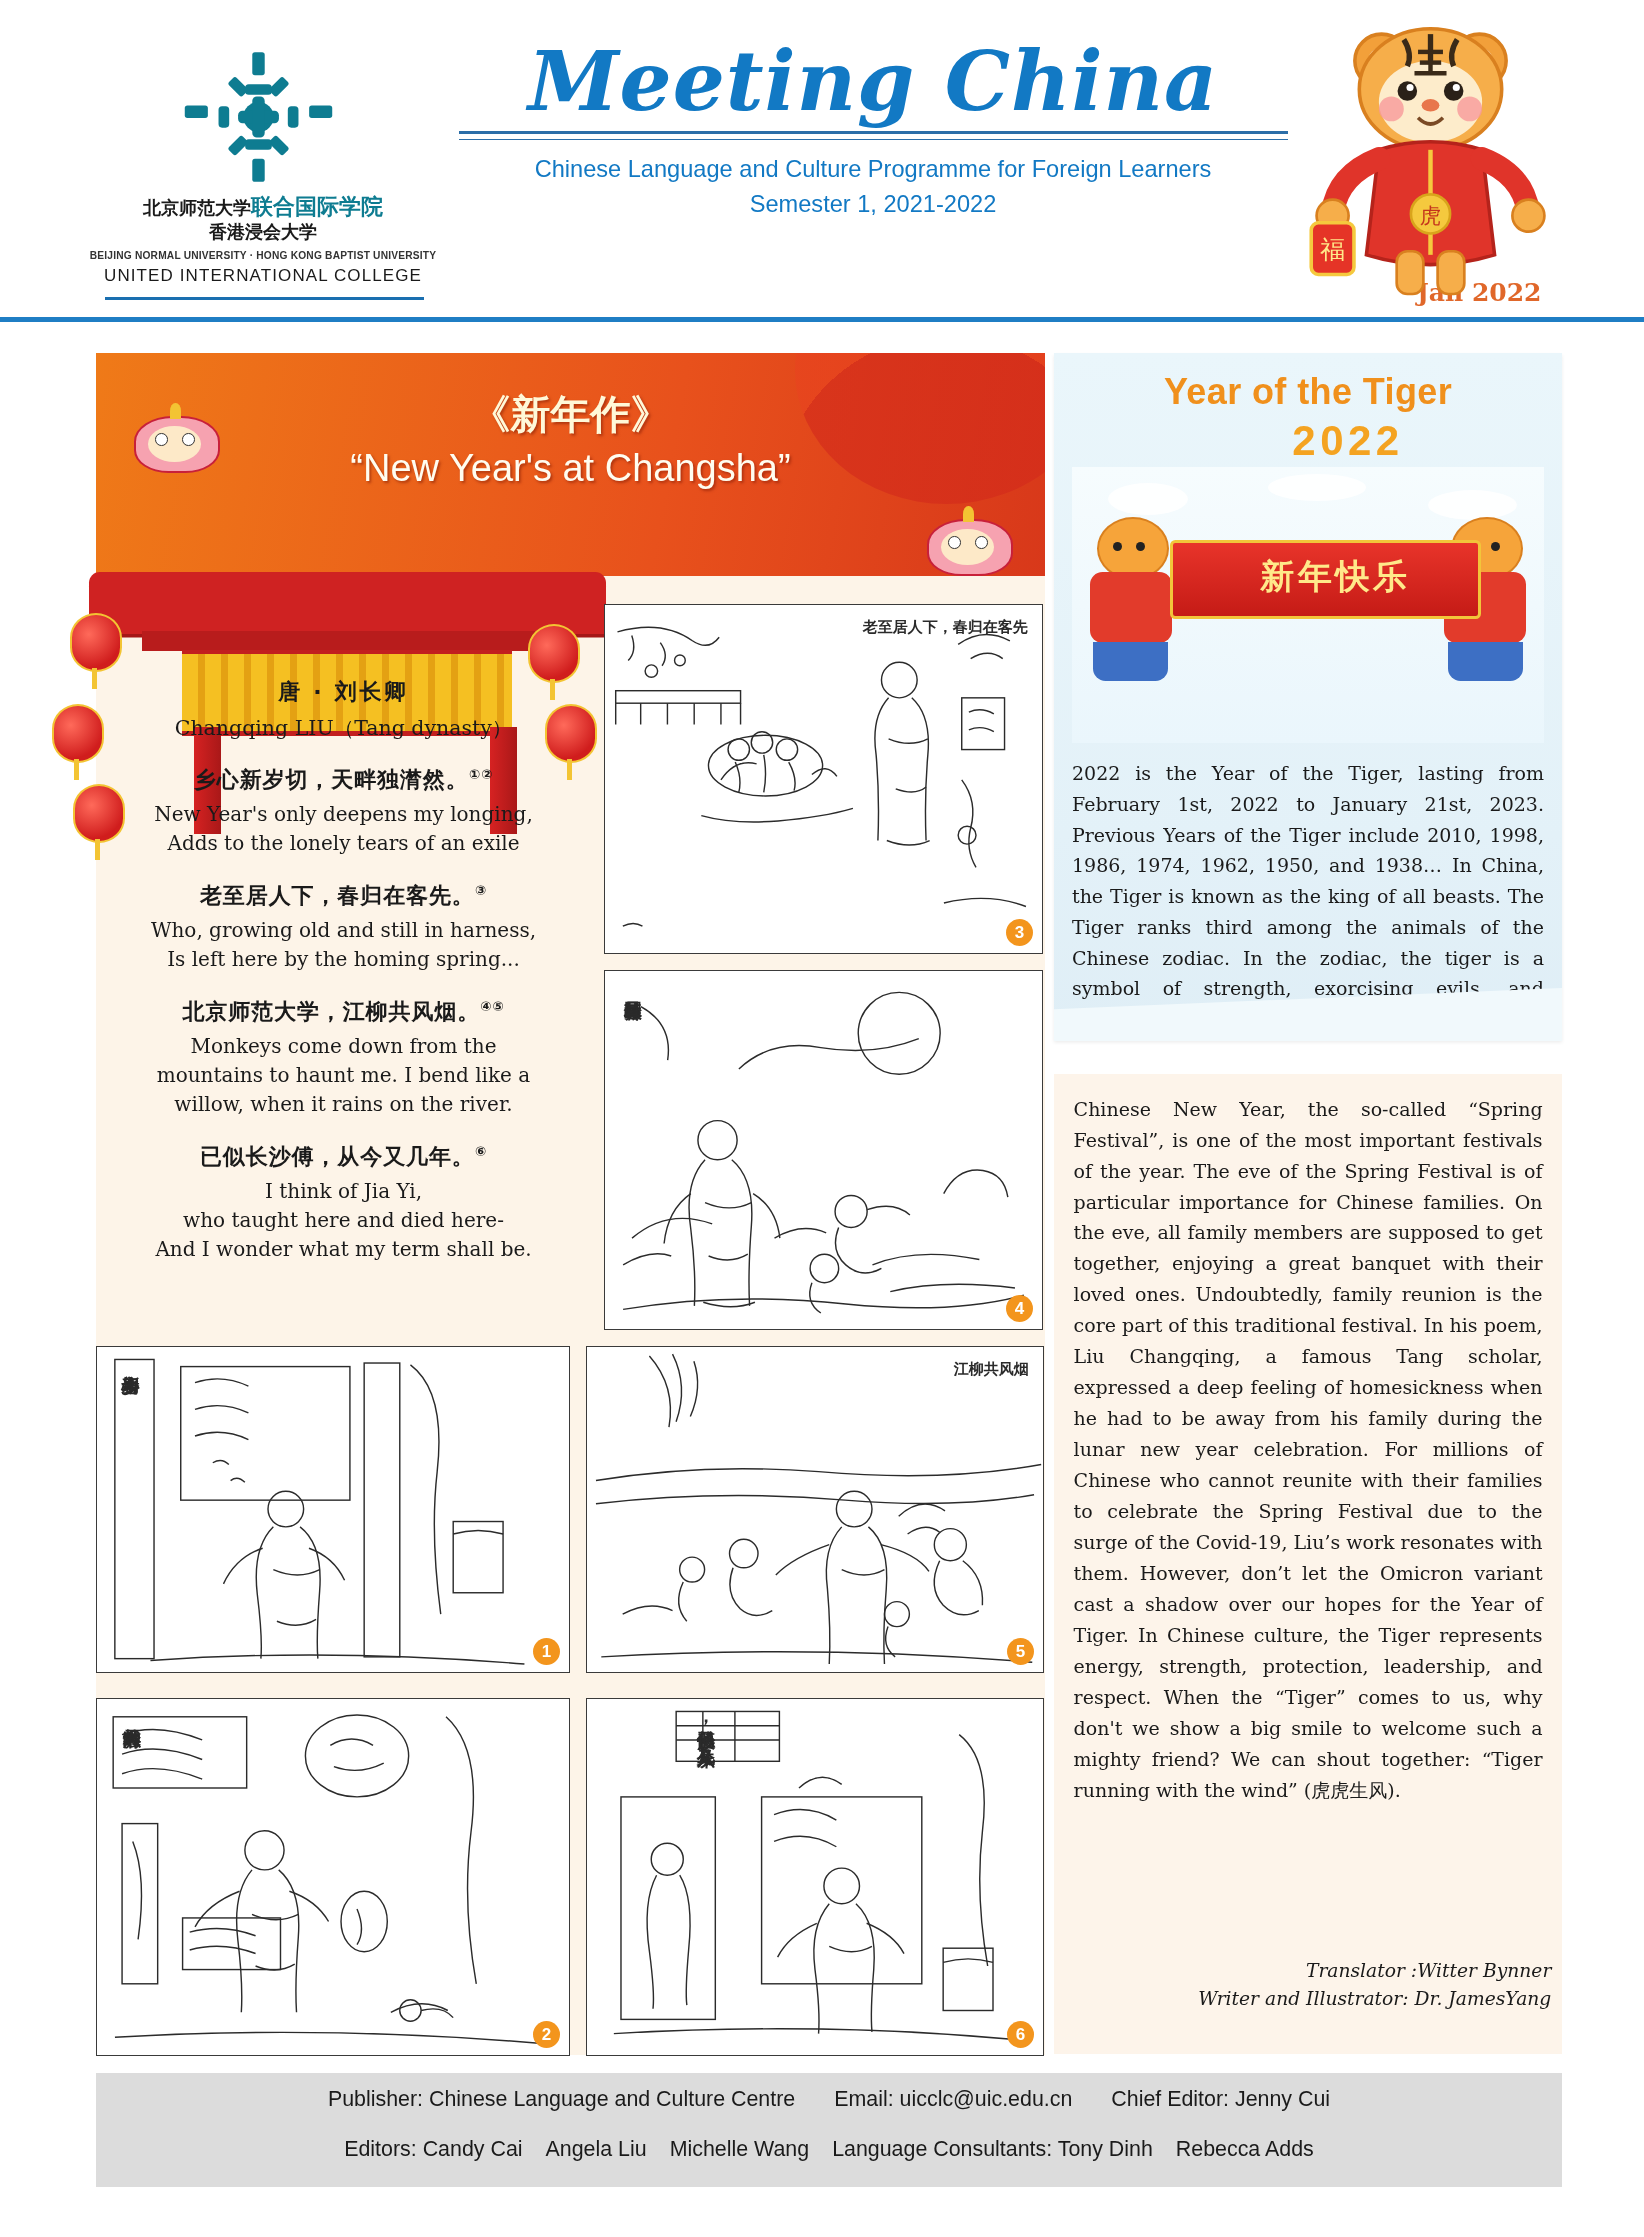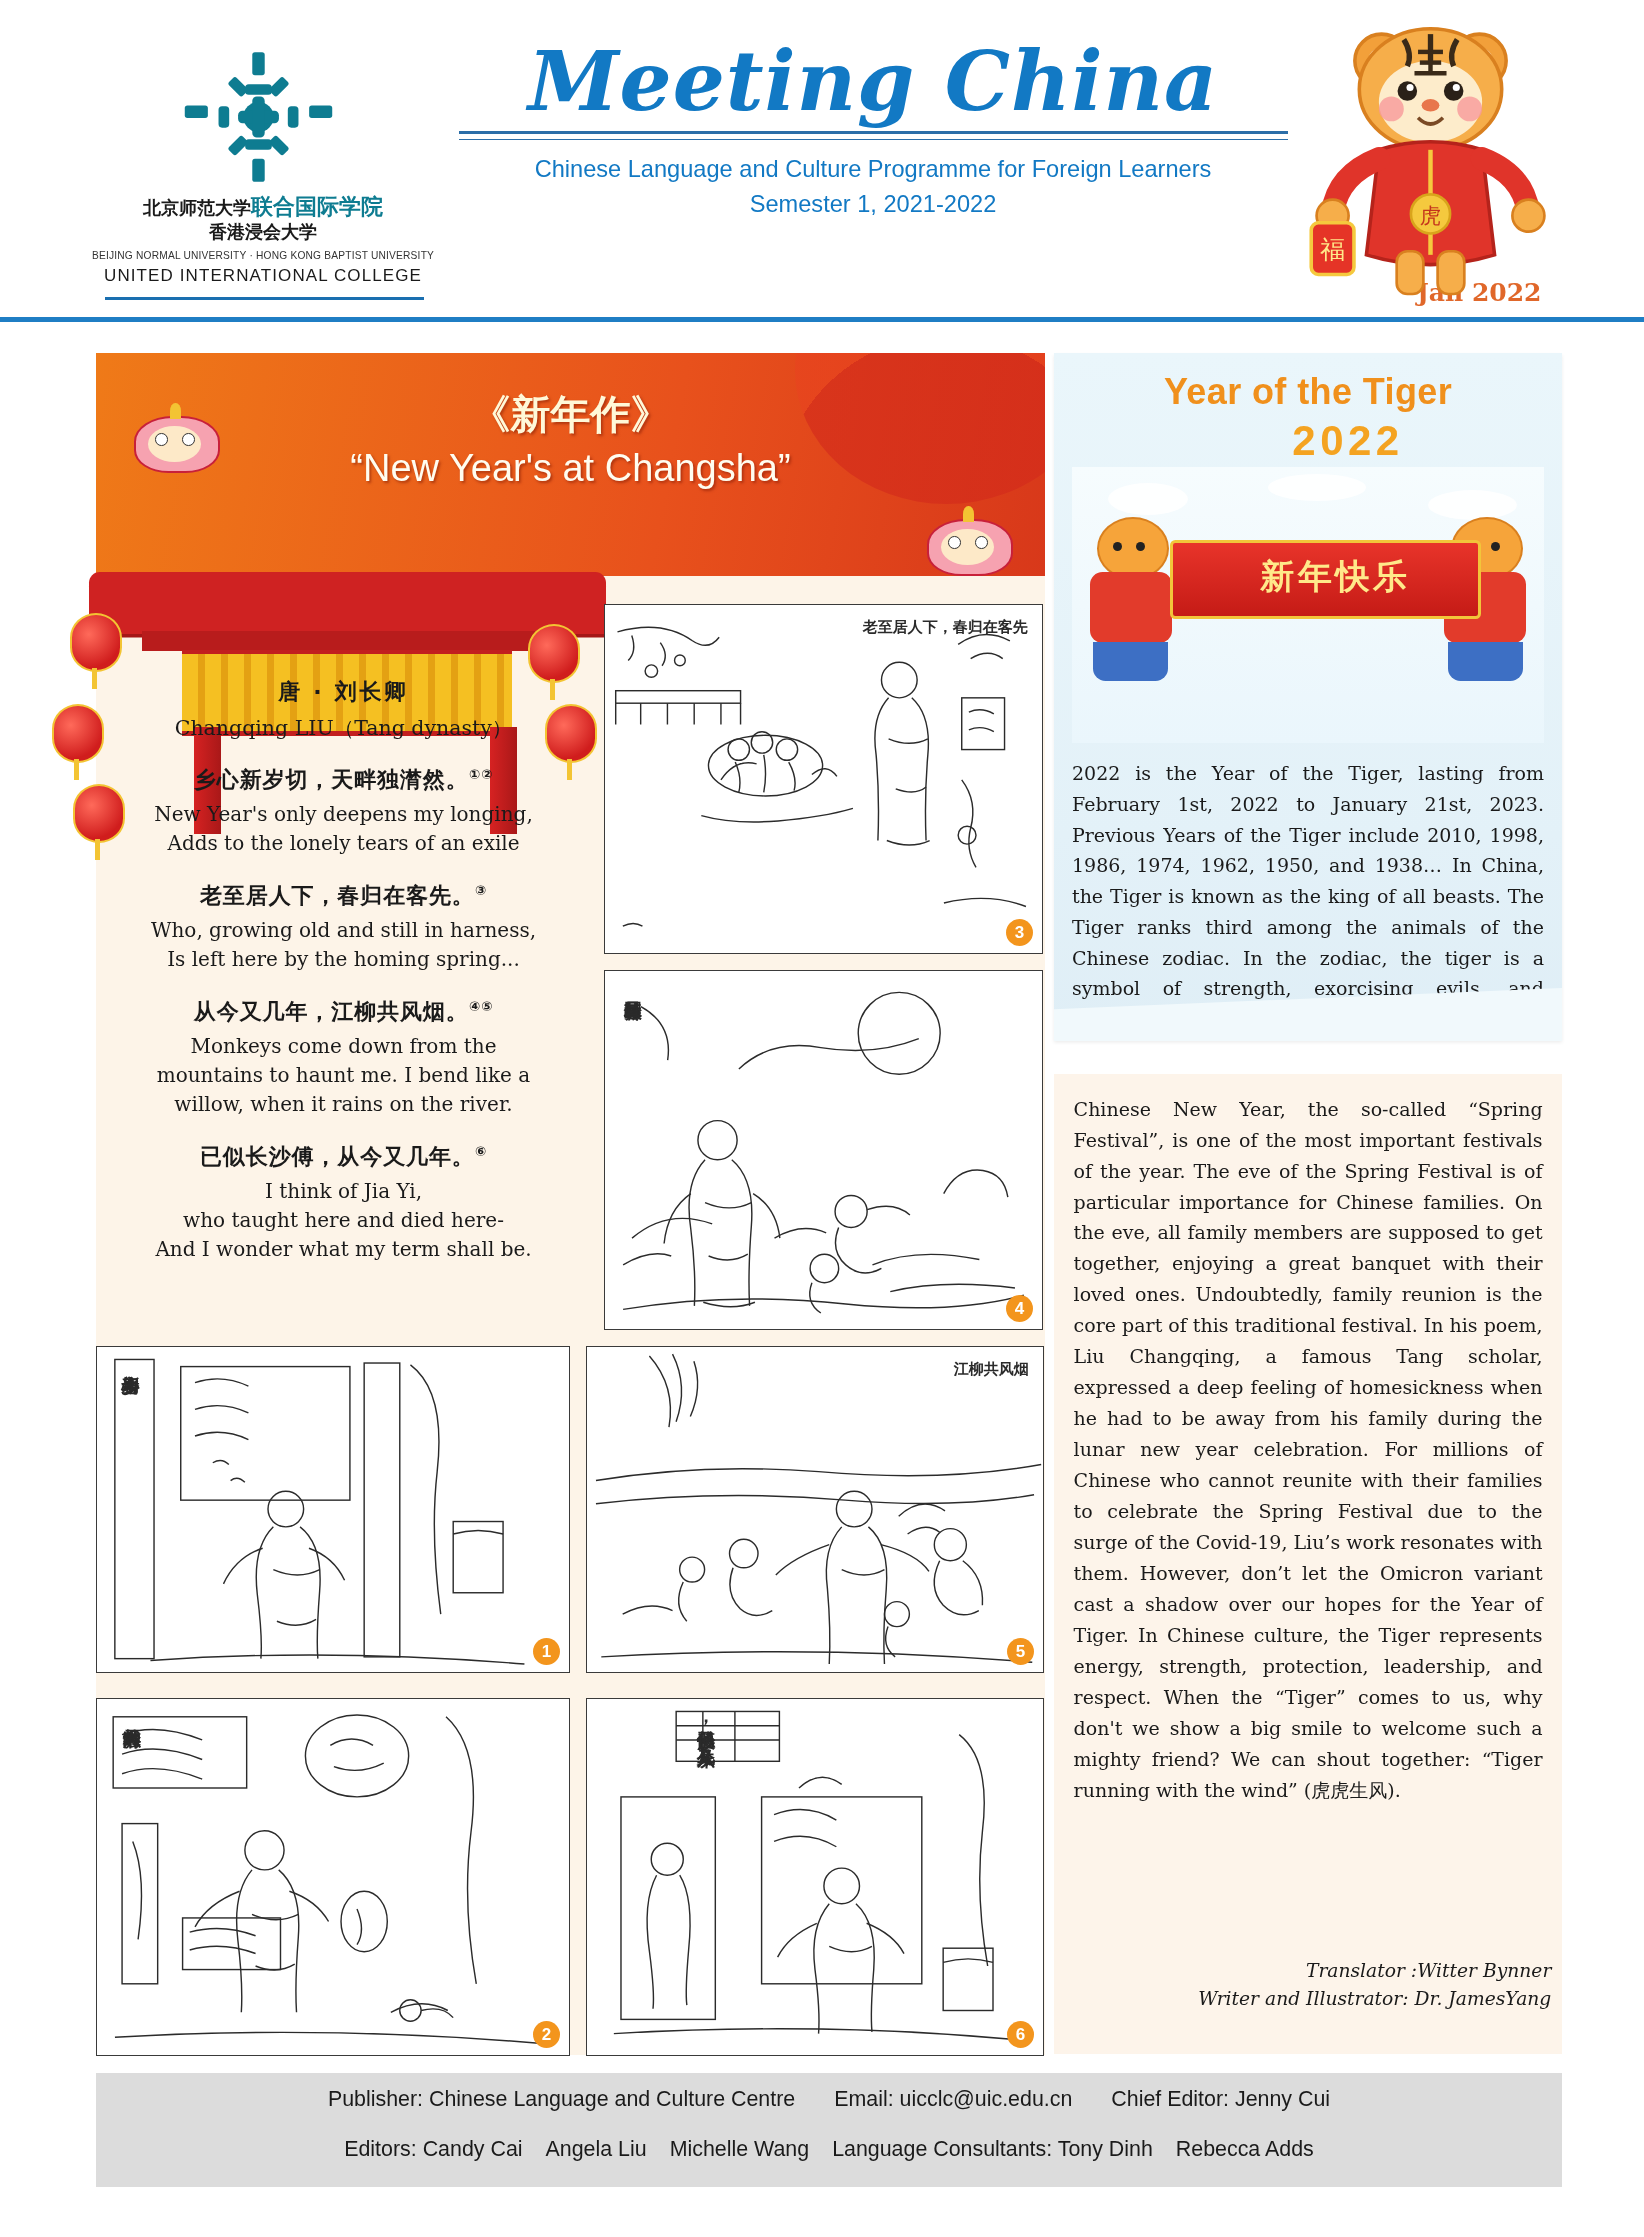--- a/index.html
+++ b/index.html
@@ -55,20 +55,21 @@
     color: #0e7c91;
   }
   .logo-en1 {
     position: absolute;
     left: 0; top: 207px;
     width: 348px;
     text-align: center;
     font-size: 10.2px;
     color: #333;
     letter-spacing: 0.2px;
+    font-weight: bold;
   }
   .logo-en2 {
     position: absolute;
     left: 0; top: 223px;
     width: 348px;
     text-align: center;
     font-size: 17px;
     color: #1a1a1a;
     letter-spacing: 1.1px;
   }
@@ -661,21 +662,21 @@
 
   <div class="stanza">
     <div class="cn"><span>老至居人下，春归在客先。</span><span class="sup">③</span></div>
     <div class="en">
       <span>Who, growing old and still in harness,</span><br>
       <span>Is left here by the homing spring...</span>
     </div>
   </div>
 
   <div class="stanza">
-    <div class="cn"><span>从今又几年，江柳共风烟。</span><span class="sup">④⑤</span></div>
+    <div class="cn"><span>北京师范大学，江柳共风烟。</span><span class="sup">④⑤</span></div>
     <div class="en">
       <span>Monkeys come down from the</span><br>
       <span>mountains to haunt me. I bend like a</span><br>
       <span>willow, when it rains on the river.</span>
     </div>
   </div>
 
   <div class="stanza">
     <div class="cn"><span>已似长沙傅，从今又几年。</span><span class="sup">⑥</span></div>
     <div class="en">

